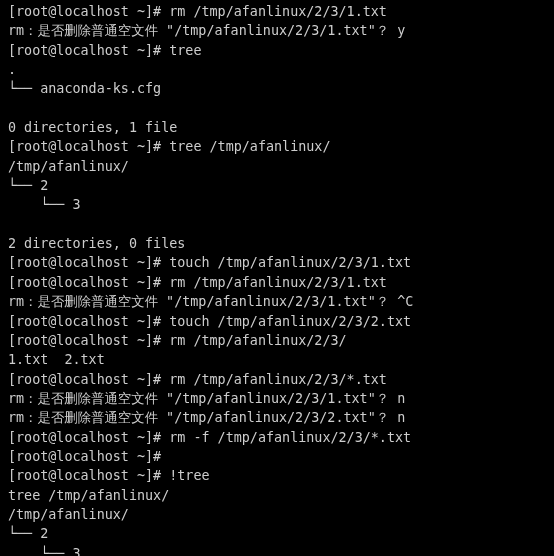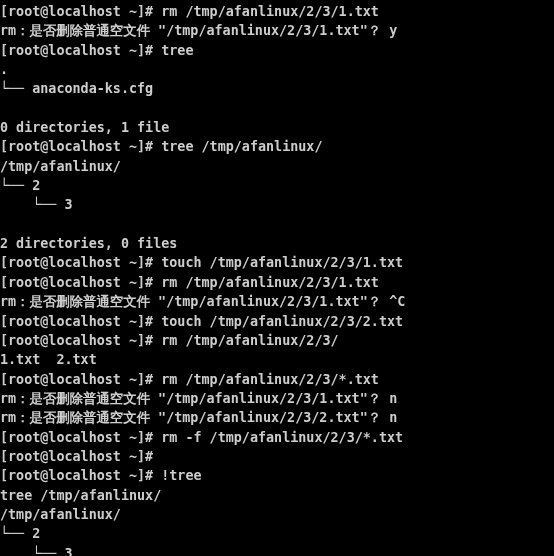--- a/index.html
+++ b/index.html
@@ -14,25 +14,24 @@
   }
   #terminal {
     width: 554px;
     height: 556px;
     background: #000000;
     color: #cdcdcd;
     font-family: "DejaVu Sans Mono", "Liberation Mono", monospace;
     font-size: 13.4px;
     line-height: 19.35px;
     letter-spacing: 0px;
-    padding: 2px 0 0 0;
+    padding: 2px 0 0 8px;
     box-sizing: border-box;
     overflow: hidden;
     white-space: pre;
-    font-weight: bold;
   }
   .line {
     height: 19.35px;
     white-space: pre;
     display: block;
     font-family: "DejaVu Sans Mono", "Liberation Mono", monospace;
   }
   .line.blank {
     height: 19.35px;
   }

